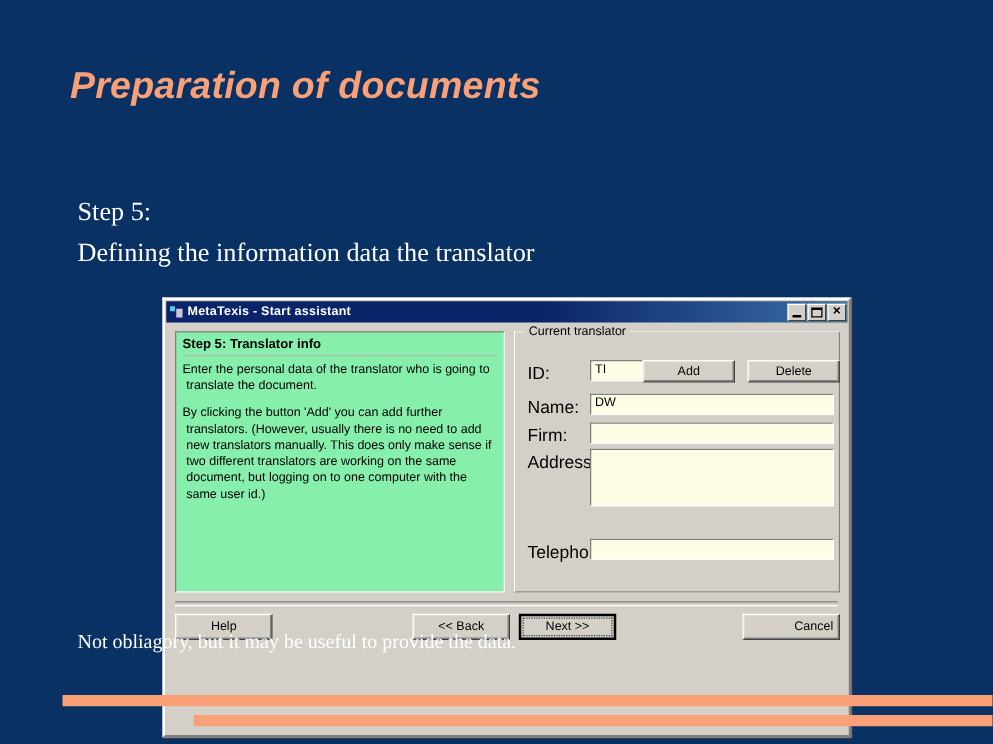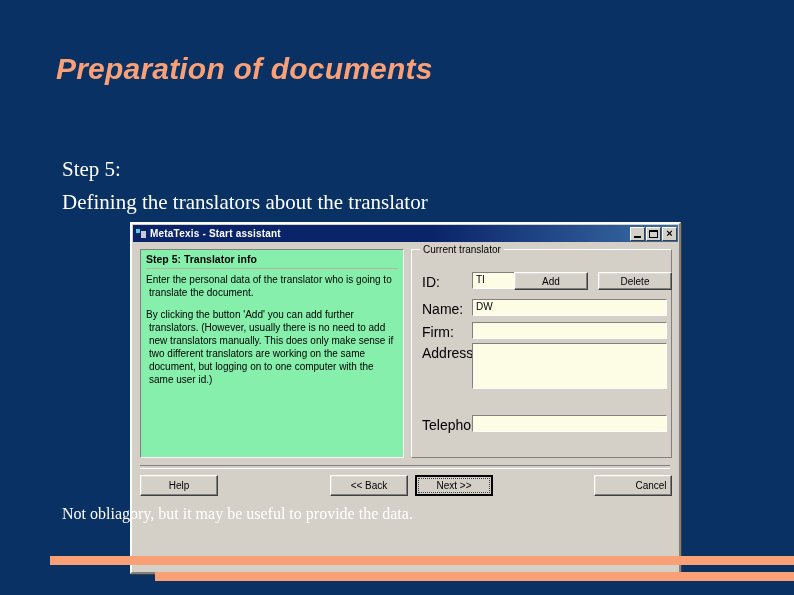--- a/index.html
+++ b/index.html
@@ -53,21 +53,21 @@
     position: absolute;
     background: #f9a077;
   }
   #accent-bar-top    { left: 50px;  top: 556px; right: 0;  height: 9px; }
   #accent-bar-bottom { left: 155px; top: 572px; right: 0;  height: 9px; }
 
   
   #dialog-window {
     position: absolute;
     left: 130px;
-    top: 222px;
+    top: 238px;
     width: 551px;
     height: 352px;
     background: #d4d0c8;
     border: 2px solid #d4d0c8;
     border-top-color: #ffffff;
     border-left-color: #ffffff;
     border-right-color: #808080;
     border-bottom-color: #808080;
     box-sizing: border-box;
     box-shadow: 1px 1px 0 #404040;
@@ -326,21 +326,21 @@
     box-sizing: border-box;
   }
 </style>
 </head>
 <body>
 
 <div id="slide-title">Preparation of documents</div>
 
 <div id="intro-step" class="serif-line">Step 5:</div>
 
-<div id="intro-desc" class="serif-line">Defining the translators about the translator</div>
+<div id="intro-desc" class="serif-line">Defining the information data the translator</div>
 
 <div id="dialog-window">
 
   <div id="dialog-titlebar">
     <span id="titlebar-app-icon"></span>
     <span id="dialog-title-text">MetaTexis - Start assistant</span>
     <span id="btn-minimize" class="caption-btn"></span>
     <span id="btn-maximize" class="caption-btn"></span>
     <span id="btn-close" class="caption-btn"></span>
   </div>

